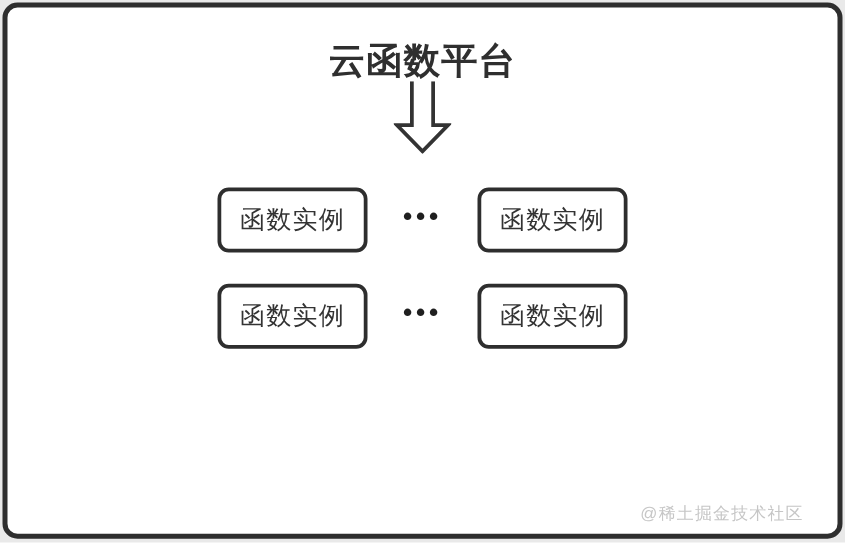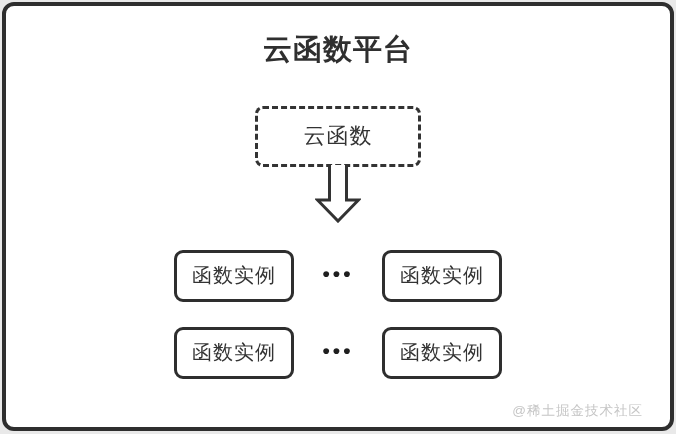--- a/index.html
+++ b/index.html
@@ -114,23 +114,20 @@
   }
 </style>
 </head>
 <body>
 
 <div class="canvas">
   <div class="frame">
 
     <div class="title">云函数平台</div>
 
-    <div class="cloud-box">
-      <span class="label">云函数</span>
-    </div>
 
     <div class="arrow-wrap">
       <svg class="arrow-svg" width="46" height="58" viewBox="0 0 46 58" xmlns="http://www.w3.org/2000/svg">
         <path d="M 14.5 0 L 14.5 35 L 2.5 35 L 23 56 L 43.5 35 L 31.5 35 L 31.5 0" fill="#ffffff" stroke="#333333" stroke-width="3" stroke-linejoin="miter"></path>
       </svg>
     </div>
 
     <div class="grid">
       <div class="row">
         <div class="instance-box">

